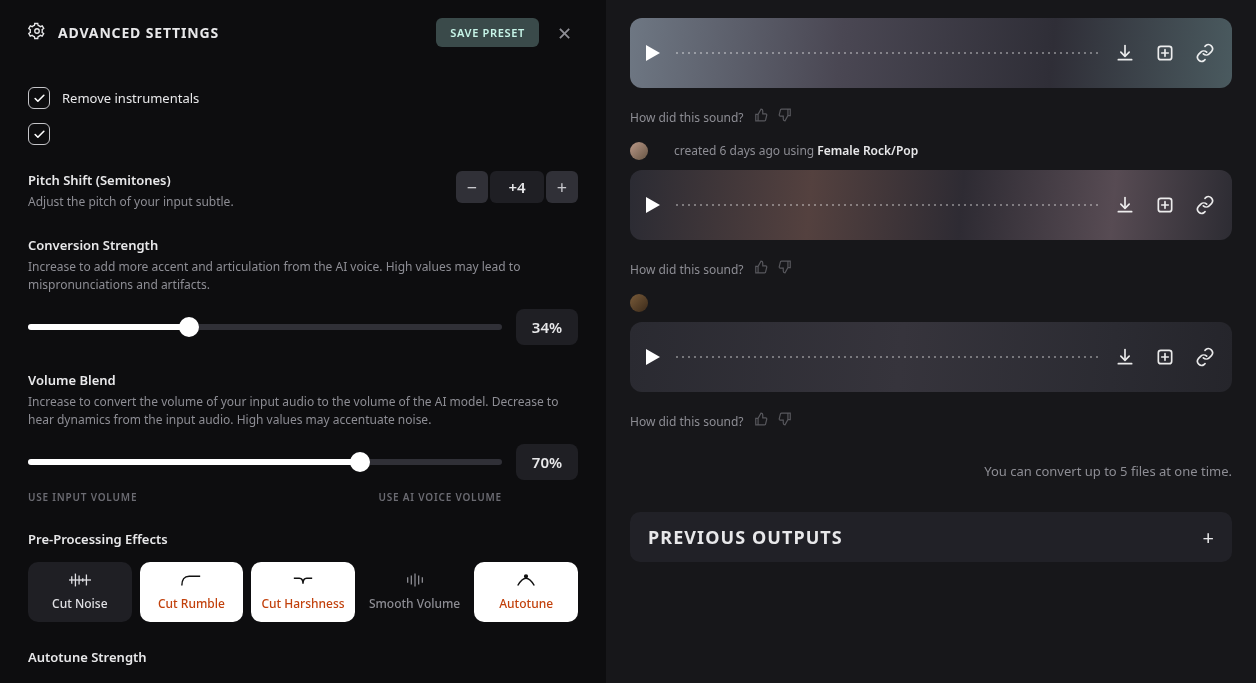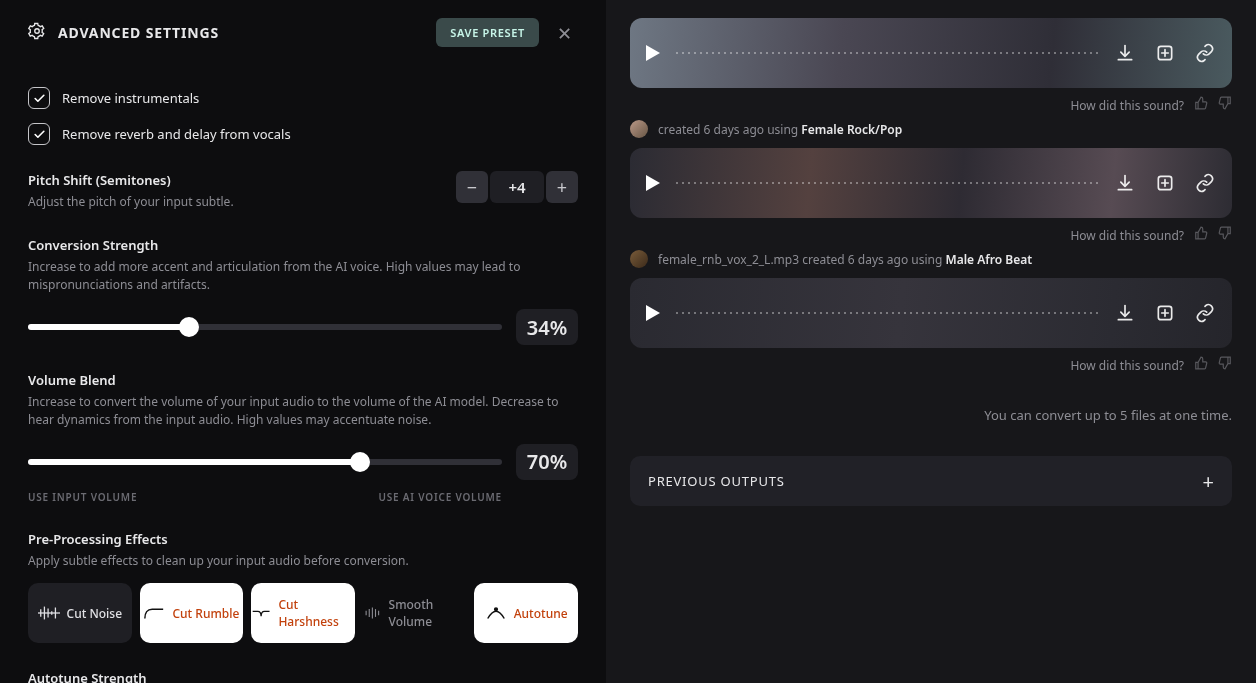--- a/index.html
+++ b/index.html
@@ -35,47 +35,47 @@
   .pitch-row .txtcol{flex:1 1 auto;padding-right:32px}
   .stepper{display:flex;align-items:center;gap:2px}
   .step-btn{width:32px;height:32px;background:var(--panel-light);color:#c8c8cd;display:flex;align-items:center;justify-content:center;font-size:18px;border-radius:6px;cursor:pointer;user-select:none}
   .step-val{width:54px;height:32px;background:var(--panel);display:flex;align-items:center;justify-content:center;font-size:15px;font-weight:600;border-radius:6px}
   .slider-wrap{position:relative;margin-top:18px;height:20px}
   .track{position:relative;height:6px;background:var(--panel-light);border-radius:3px;top:7px}
   .track-fill{position:absolute;left:0;top:0;height:6px;background:var(--white);border-radius:3px}
   .thumb{position:absolute;top:0;width:20px;height:20px;background:var(--white);border-radius:50%;margin-left:-10px}
   .slider-row{display:flex;gap:14px;align-items:center;margin-top:16px}
   .slider-row .slider-wrap{flex:1 1 auto;margin-top:0}
-  .valbox{flex:0 0 62px;height:36px;background:var(--panel);border-radius:8px;display:flex;align-items:center;justify-content:center;font-size:20px;font-weight:600}
+  .valbox{flex:0 0 62px;height:36px;background:var(--panel);border-radius:8px;display:flex;align-items:center;justify-content:center;font-size:15px;font-weight:600}
   .minmax{display:flex;justify-content:space-between;margin-top:10px;font-size:10px;font-weight:600;letter-spacing:.08em;color:var(--text-dim2);text-transform:uppercase}
   .effects{display:flex;gap:8px;margin-top:14px}
-  .effect-btn{flex:1 1 0;height:60px;border-radius:10px;display:flex;align-items:center;justify-content:center;gap:7px;font-size:12px;font-weight:500;cursor:pointer}
+  .effect-btn{flex:1 1 0;height:60px;border-radius:10px;display:flex;flex-direction:column;align-items:center;justify-content:center;gap:7px;font-size:12px;font-weight:500;cursor:pointer}
   .effect-btn.dark{background:var(--panel);color:#e0e0e4}
   .effect-btn.muted{background:transparent;color:var(--text-dim)}
   .effect-btn.light{background:var(--white);color:#c2410c}
   .effect-btn svg{height:16px;width:22px}
   
   .right{flex:1 1 auto;background:var(--bg-right);padding:8px 24px 0 24px;overflow:hidden}
   .card{height:70px;border-radius:12px;margin-top:10px;display:flex;align-items:center;padding:0 16px;gap:14px;position:relative;overflow:hidden}
   .card.gA{background:linear-gradient(95deg,#6e7783 0%,#4a4753 35%,#2f2e37 70%,#4a5a5f 100%)}
   .card.gB{background:linear-gradient(95deg,#2b2b33 0%,#54413f 30%,#2e2b33 55%,#574b53 80%,#2d2c33 100%)}
   .card.gC{background:linear-gradient(95deg,#2a2a31 0%,#36343c 45%,#2b2b32 80%,#25252b 100%)}
   .play{width:0;height:0;border-left:14px solid #fff;border-top:8px solid transparent;border-bottom:8px solid transparent;cursor:pointer;flex-shrink:0}
   .wave{flex:1 1 auto;height:2px;background-image:radial-gradient(circle,rgba(255,255,255,.35) 1px,transparent 1px);background-size:6px 2px;background-repeat:repeat-x}
   .card-actions{display:flex;gap:18px;flex-shrink:0}
   .icon-btn{width:22px;height:22px;display:flex;align-items:center;justify-content:center;cursor:pointer;opacity:.9}
   .icon-btn svg{width:20px;height:20px;stroke:#fff}
-  .meta-row{display:flex;align-items:center;gap:10px;margin-top:6px;font-size:12px;color:var(--text-dim)}
+  .meta-row{display:flex;gap:26px;margin-top:16px;font-size:12px;color:var(--text-dim)}
   .meta-row .avatar{width:18px;height:18px;border-radius:50%;background:linear-gradient(135deg,#b98,#654);flex-shrink:0}
   .meta-row .voice{color:#e8e8ea;font-weight:600}
-  .feedback{display:flex;justify-content:flex-end;align-items:center;gap:10px;margin-top:8px;font-size:12px;color:var(--text-dim)}
+  .feedback{display:flex;justify-content:flex-start;align-items:center;gap:10px;margin-top:20px;font-size:12px;color:var(--text-dim)}
   .feedback .thumb-btn{cursor:pointer;opacity:.55}
   .info-text{text-align:right;color:var(--text-dim);font-size:13px;margin:32px 0}
   .prev-outputs{background:#212127;border-radius:10px;height:50px;display:flex;align-items:center;justify-content:space-between;padding:0 18px;cursor:pointer}
-  .prev-outputs .lbl{font-size:13px;font-weight:400;letter-spacing:.06em;text-transform:uppercase}
+  .prev-outputs .lbl{font-size:18px;font-weight:700;letter-spacing:.06em;text-transform:uppercase}
   .prev-outputs .plus{font-size:20px;color:#e8e8ea}
 </style>
 </head>
 <body>
 
 <div class="left">
   <div class="hdr">
     <span class="gear">
       <svg viewBox="0 0 24 24" width="18" height="18" fill="none" stroke="#e8e8ea" stroke-width="1.8">
           <circle cx="12" cy="12" r="3"></circle>
@@ -94,21 +94,20 @@
         </svg>
     </span>
     <span class="lbl">Remove instrumentals</span>
   </div>
   <div class="checkrow">
     <span class="checkbox">
       <svg viewBox="0 0 24 24" fill="none" stroke-width="3" stroke-linecap="round" stroke-linejoin="round">
           <polyline points="4 12 9 17 20 6"></polyline>
         </svg>
     </span>
-    <span class="lbl">Remove reverb and delay from vocals</span>
   </div>
 
   <div class="section pitch-row">
     <div class="txtcol">
       <div class="sec-title">Pitch Shift (Semitones)</div>
       <div class="sec-sub">Adjust the pitch of your input subtle.</div>
     </div>
     <div class="stepper">
       <div class="step-btn">−</div>
       <div class="step-val">+4</div>
@@ -143,21 +142,20 @@
       <div class="valbox">70%</div>
     </div>
     <div class="minmax" style="padding-right:76px">
       <span>Use Input Volume</span>
       <span>Use AI Voice Volume</span>
     </div>
   </div>
 
   <div class="section">
     <div class="sec-title">Pre-Processing Effects</div>
-    <div class="sec-sub">Apply subtle effects to clean up your input audio before conversion.</div>
     <div class="effects">
       <div class="effect-btn dark">
         <svg viewBox="0 0 24 16" stroke="#e0e0e4" stroke-width="1.4">
             <line x1="3" y1="4" x2="3" y2="12"></line>
             <line x1="7" y1="1" x2="7" y2="15"></line>
             <line x1="11" y1="3" x2="11" y2="13"></line>
             <line x1="15" y1="6" x2="15" y2="10"></line>
             <line x1="19" y1="2" x2="19" y2="14"></line>
             <line x1="0" y1="8" x2="24" y2="8"></line>
           </svg>
@@ -274,23 +272,20 @@
     <span class="thumb-btn"><svg width="14" height="14" viewBox="0 0 24 24" fill="none" stroke="#8d8d94" stroke-width="2">
           <path d="M7 22V11l5-9a3 3 0 0 1 3 3v5h5a2 2 0 0 1 2 2l-2 8a2 2 0 0 1-2 2H7zM7 11H3v11h4"></path>
         </svg></span>
     <span class="thumb-btn"><svg width="14" height="14" viewBox="0 0 24 24" fill="none" stroke="#8d8d94" stroke-width="2">
           <path d="M17 2v11l-5 9a3 3 0 0 1-3-3v-5H4a2 2 0 0 1-2-2l2-8a2 2 0 0 1 2-2h11zM17 13h4V2h-4"></path>
         </svg></span>
   </div>
 
   <div class="meta-row">
     <span class="avatar" style="background:linear-gradient(135deg,#7a5c3a,#3b2a1a)"></span>
-    <span>
-      <span>female_rnb_vox_2_L.mp3 </span><span>created 6 days ago using </span><span class="voice">Male Afro Beat</span>
-    </span>
   </div>
   <div class="card gC">
     <div class="play"></div>
     <div class="wave"></div>
     <div class="card-actions">
       <span class="icon-btn">
           <svg viewBox="0 0 24 24" fill="none" stroke-width="2" stroke-linecap="round" stroke-linejoin="round">
             <path d="M12 3v12"></path>
             <polyline points="7 11 12 16 17 11"></polyline>
             <path d="M4 20h16"></path>

